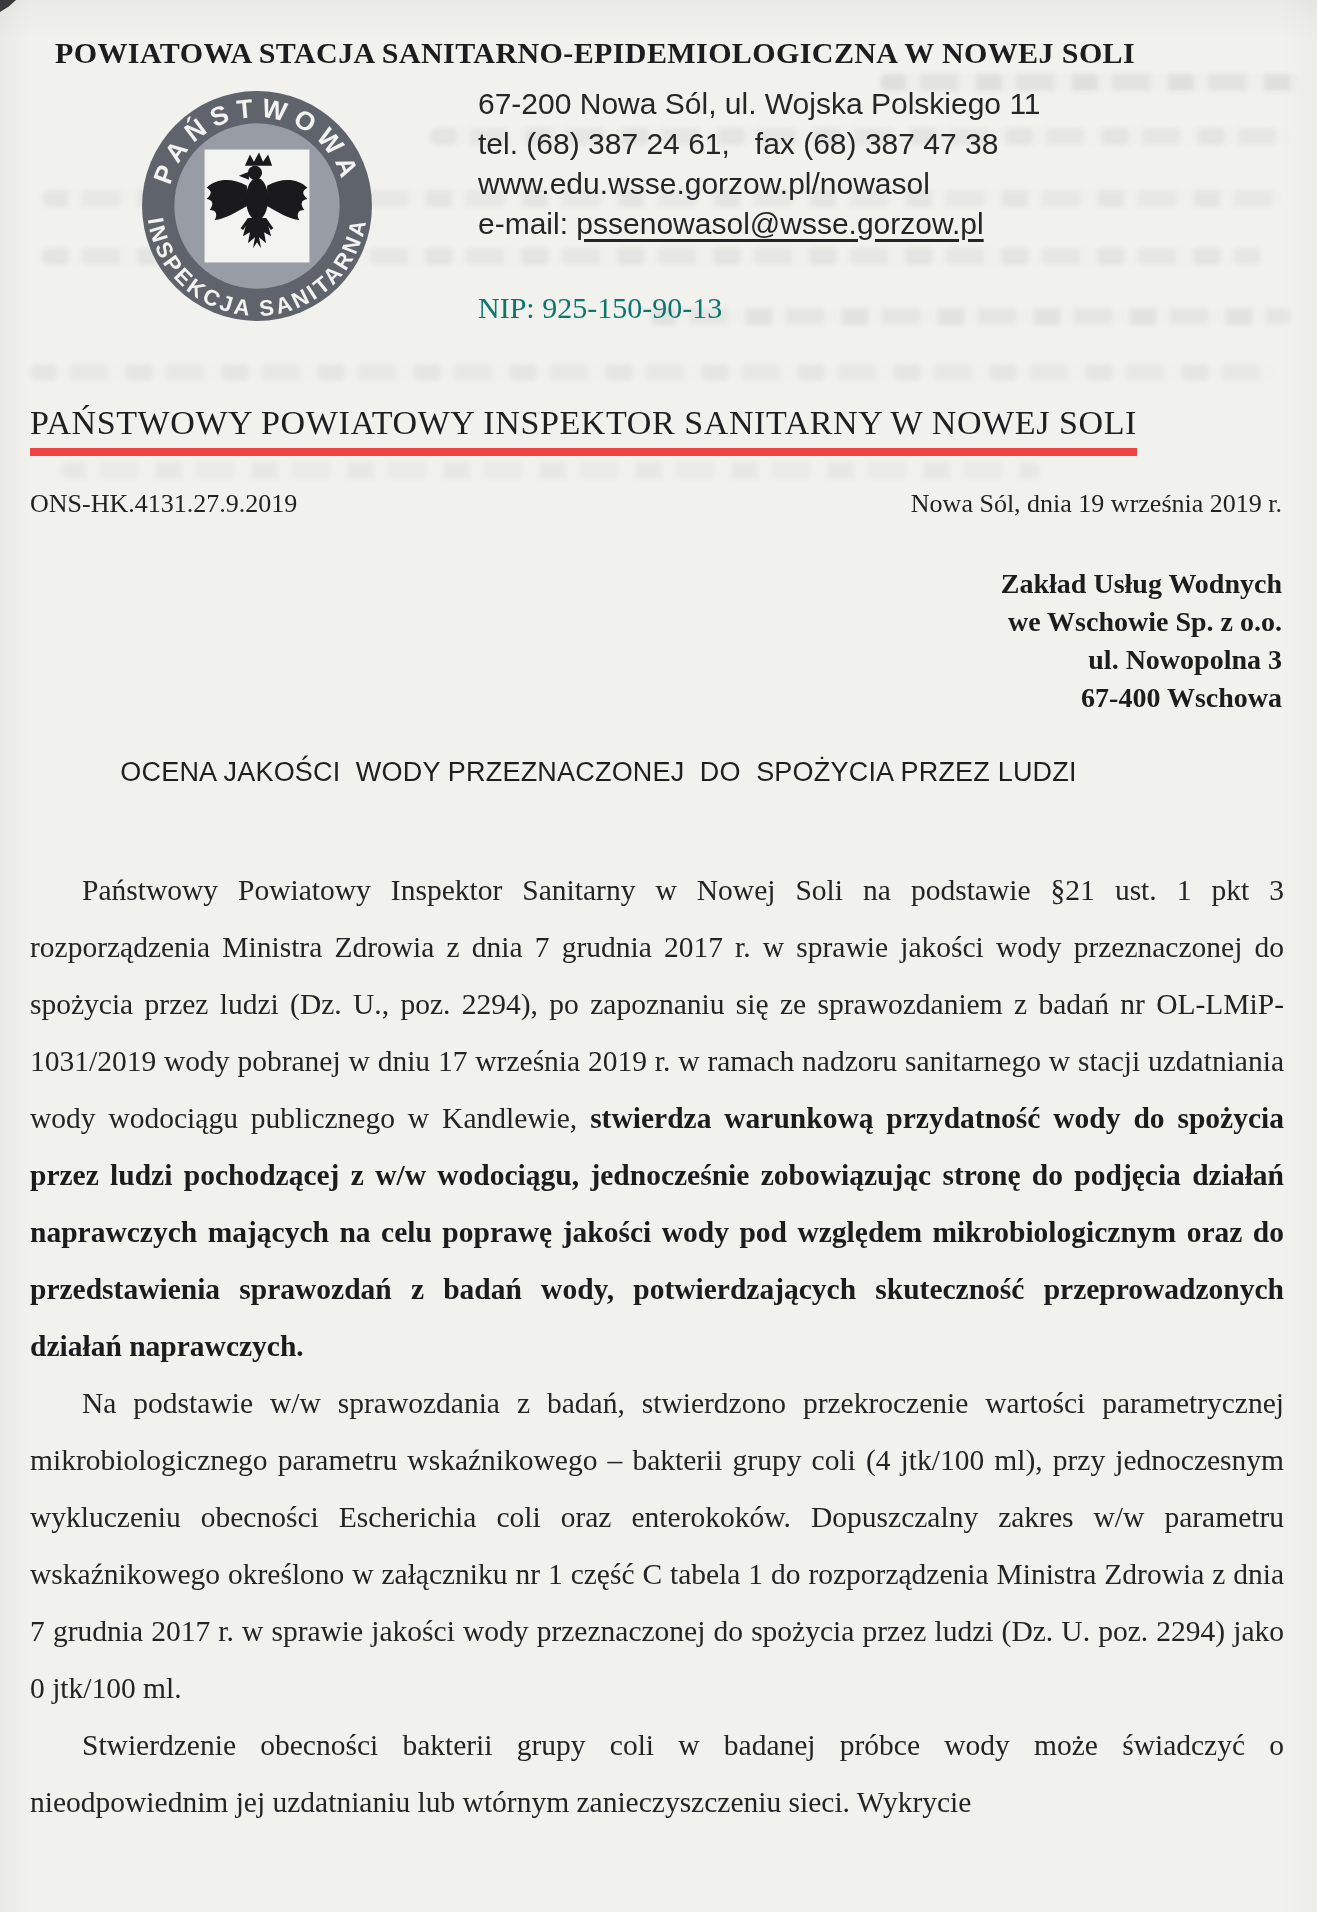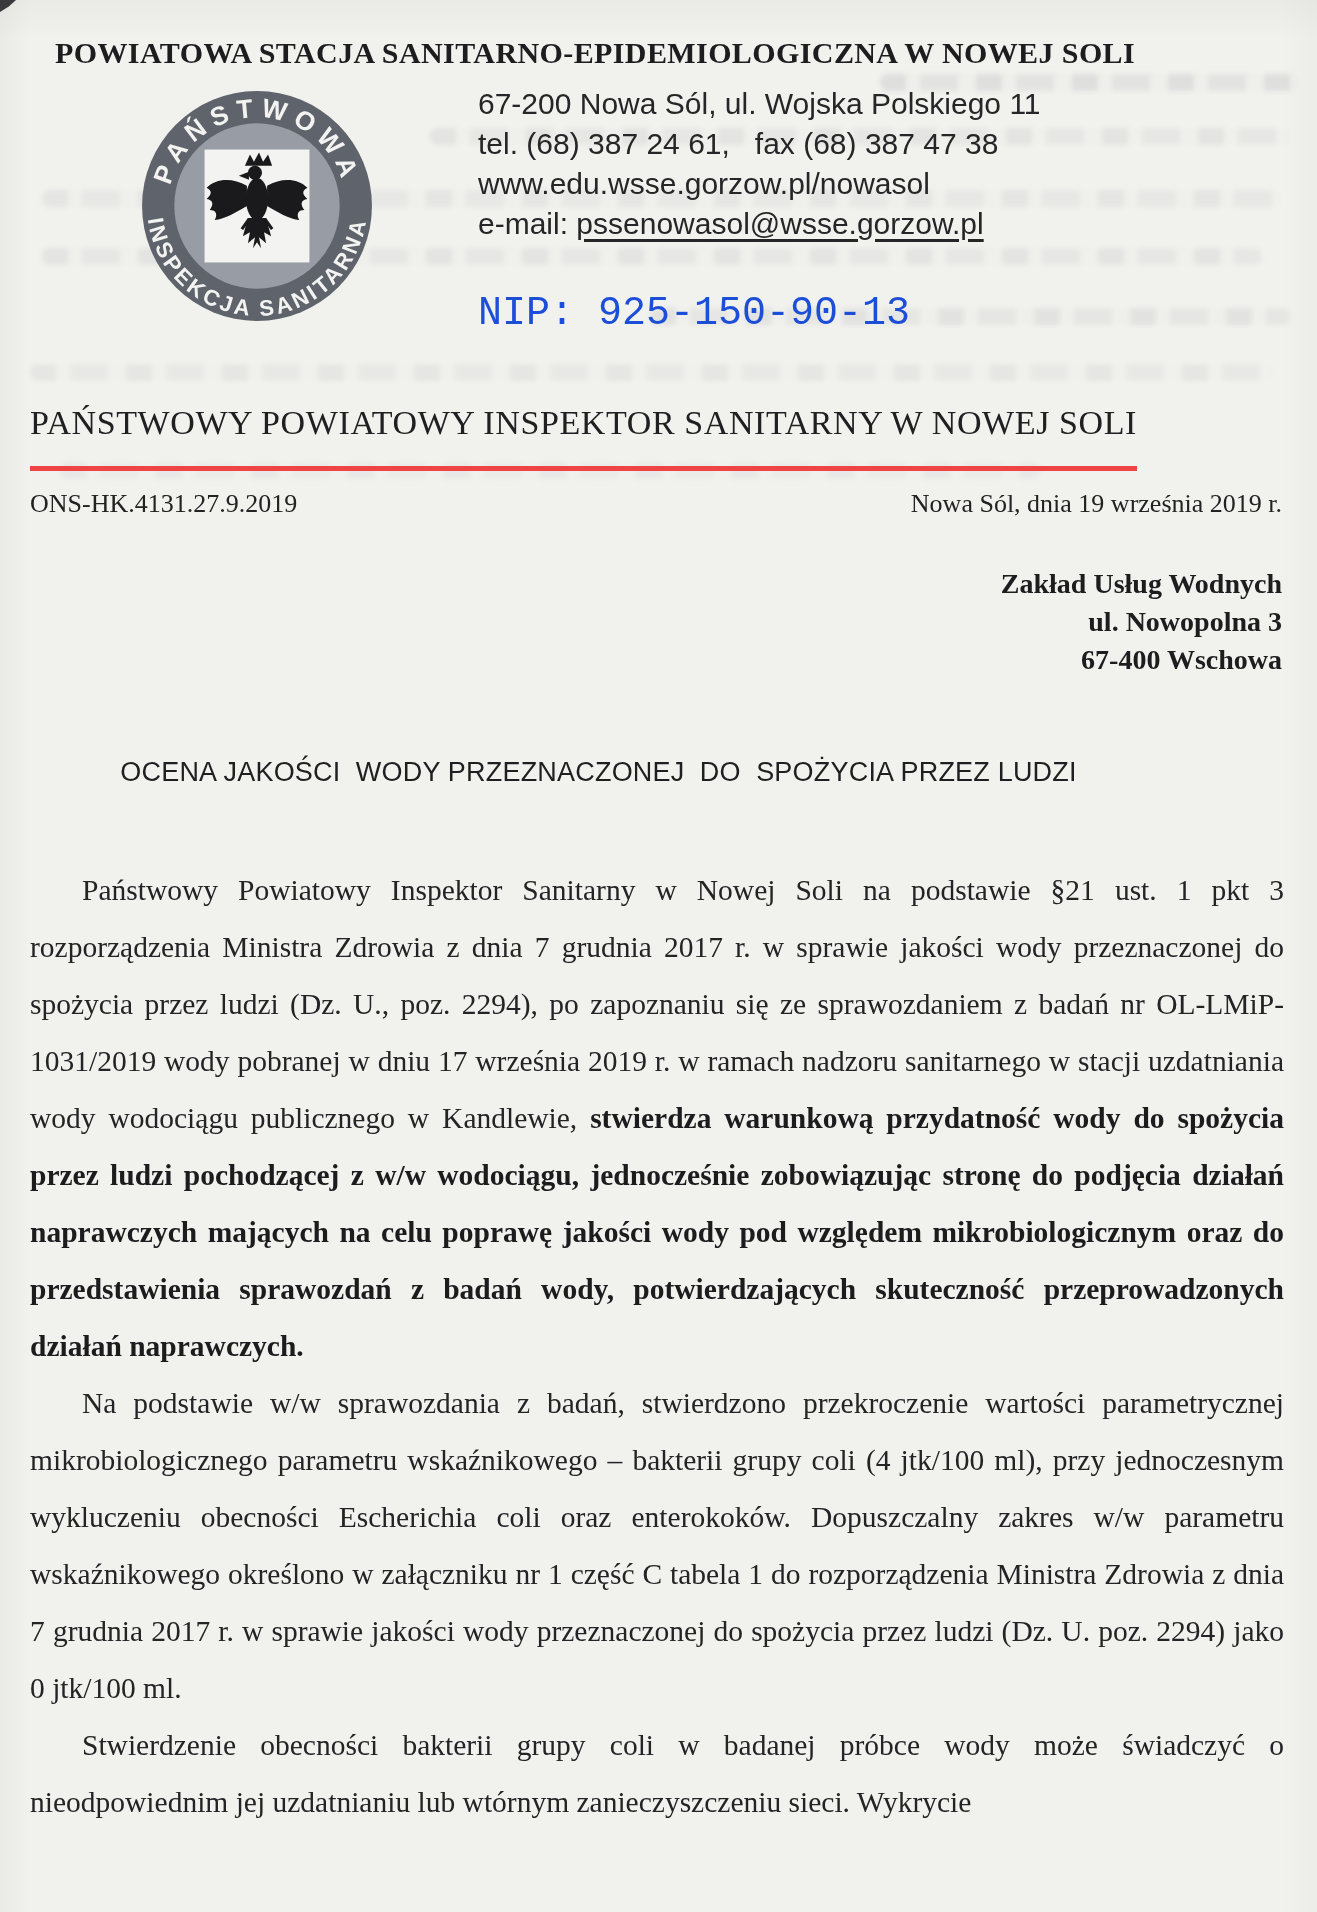--- a/index.html
+++ b/index.html
@@ -32,25 +32,25 @@
   .org-title{position:absolute;left:55px;top:16px;
     font-weight:bold;font-size:30px;letter-spacing:.4px;color:#1d1d1f;white-space:nowrap;}
 
   .stamp{position:absolute;left:136px;top:84px;width:242px;height:244px;}
 
   .contact{position:absolute;left:478px;top:84px;
     font-family:"Liberation Sans", sans-serif;font-size:30px;line-height:40px;color:#262628;}
   .contact .line{white-space:pre;}
   .email-underline{text-decoration:underline;text-decoration-thickness:3px;text-underline-offset:5px;}
   .nip{position:absolute;left:478px;top:291px;
-    font-family:Liberation Mono, monospace;font-size:40px;color:#1d4ed8;white-space:pre;}
+    font-family:Liberation Serif, serif;font-size:30px;color:#0f766e;white-space:pre;}
 
   .inspector-title{position:absolute;left:30px;top:404px;
     font-size:34px;letter-spacing:.6px;color:#202022;white-space:nowrap;
-    border-bottom:5px solid #ef4444;padding-bottom:24px;}
+    border-bottom:8px solid #ef4444;padding-bottom:6px;}
 
   .ref-row{position:absolute;left:30px;top:489px;width:1252px;
     display:flex;justify-content:space-between;font-size:26px;color:#222;}
 
   .recipient{position:absolute;right:35px;top:565px;text-align:right;
     font-weight:bold;font-size:28px;line-height:38px;color:#1d1d1f;}
 
   .subject{position:absolute;left:0;top:757px;width:1197px;text-align:center;
     font-family:"Liberation Sans", sans-serif;font-size:27px;color:#1f1f21;
     white-space:pre;letter-spacing:.2px;}
@@ -112,20 +112,21 @@
 
 <h2 class="inspector-title" style="font-weight:normal;margin:0;">PAŃSTWOWY POWIATOWY INSPEKTOR SANITARNY W NOWEJ SOLI</h2>
 
 <div class="ref-row">
   <span>ONS-HK.4131.27.9.2019</span>
   <span>Nowa Sól, dnia 19 września 2019 r.</span>
 </div>
 
 <div class="recipient">
   <div>Zakład Usług Wodnych</div>
+  <div>we Wschowie Sp. z o.o.</div>
   <div>ul. Nowopolna 3</div>
   <div>67-400 Wschowa</div>
 </div>
 
 <h3 class="subject" style="font-weight:normal;margin:0;">OCENA JAKOŚCI  WODY PRZEZNACZONEJ  DO  SPOŻYCIA PRZEZ LUDZI</h3>
 
 <div class="body-text">
   <p><span>Państwowy Powiatowy Inspektor Sanitarny w Nowej Soli na podstawie §21 ust. 1 pkt 3 rozporządzenia Ministra Zdrowia z dnia 7 grudnia 2017 r. w sprawie jakości wody przeznaczonej do spożycia przez ludzi (Dz. U., poz. 2294), po zapoznaniu się ze sprawozdaniem z badań nr OL-LMiP-1031/2019 wody pobranej w dniu 17 września 2019 r. w ramach nadzoru sanitarnego w stacji uzdatniania wody wodociągu publicznego w Kandlewie, </span><span class="bold">stwierdza warunkową przydatność wody do spożycia przez ludzi pochodzącej z w/w wodociągu, jednocześnie zobowiązując stronę do podjęcia działań naprawczych mających na celu poprawę jakości wody pod względem mikrobiologicznym oraz do przedstawienia sprawozdań z badań wody, potwierdzających skuteczność przeprowadzonych działań naprawczych.</span></p>
   <p>Na podstawie w/w sprawozdania z badań, stwierdzono przekroczenie wartości parametrycznej mikrobiologicznego parametru wskaźnikowego – bakterii grupy coli (4 jtk/100 ml), przy jednoczesnym wykluczeniu obecności Escherichia coli oraz enterokoków. Dopuszczalny zakres w/w parametru wskaźnikowego określono w załączniku nr 1 część C tabela 1 do rozporządzenia Ministra Zdrowia z dnia 7 grudnia 2017 r. w sprawie jakości wody przeznaczonej do spożycia przez ludzi (Dz. U. poz. 2294) jako 0 jtk/100 ml.</p>
   <p>Stwierdzenie obecności bakterii grupy coli w badanej próbce wody może świadczyć o nieodpowiednim jej uzdatnianiu lub wtórnym zanieczyszczeniu sieci. Wykrycie</p>

